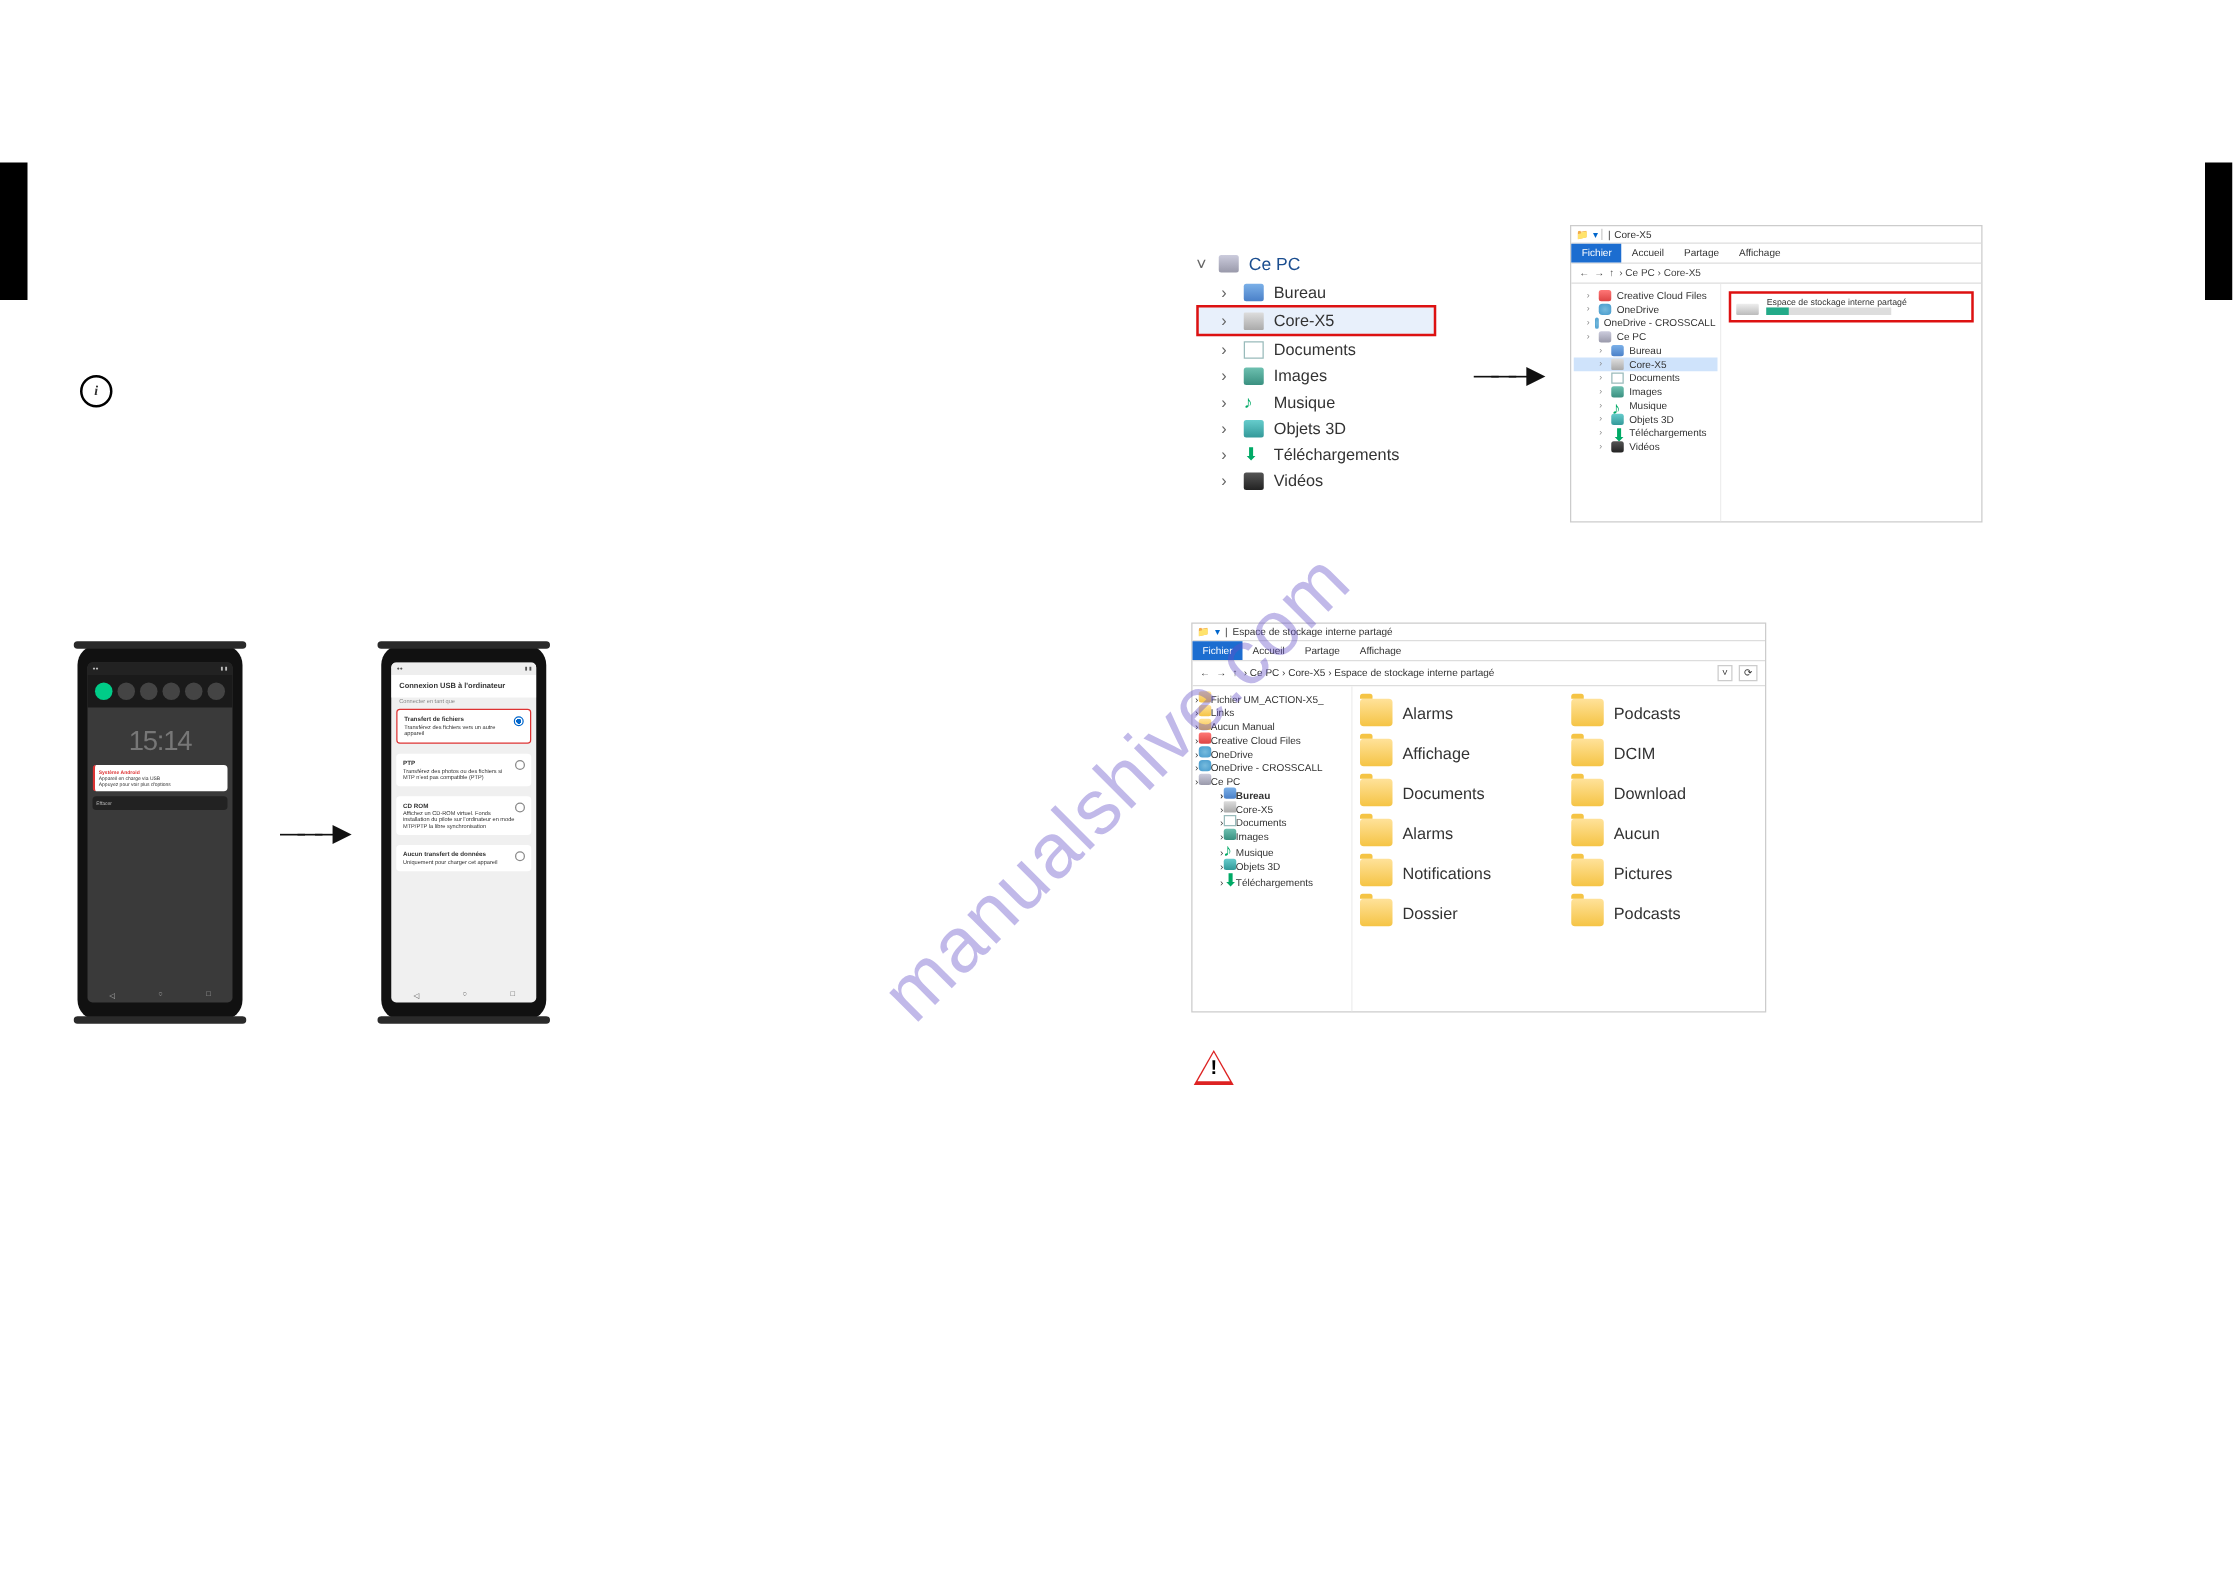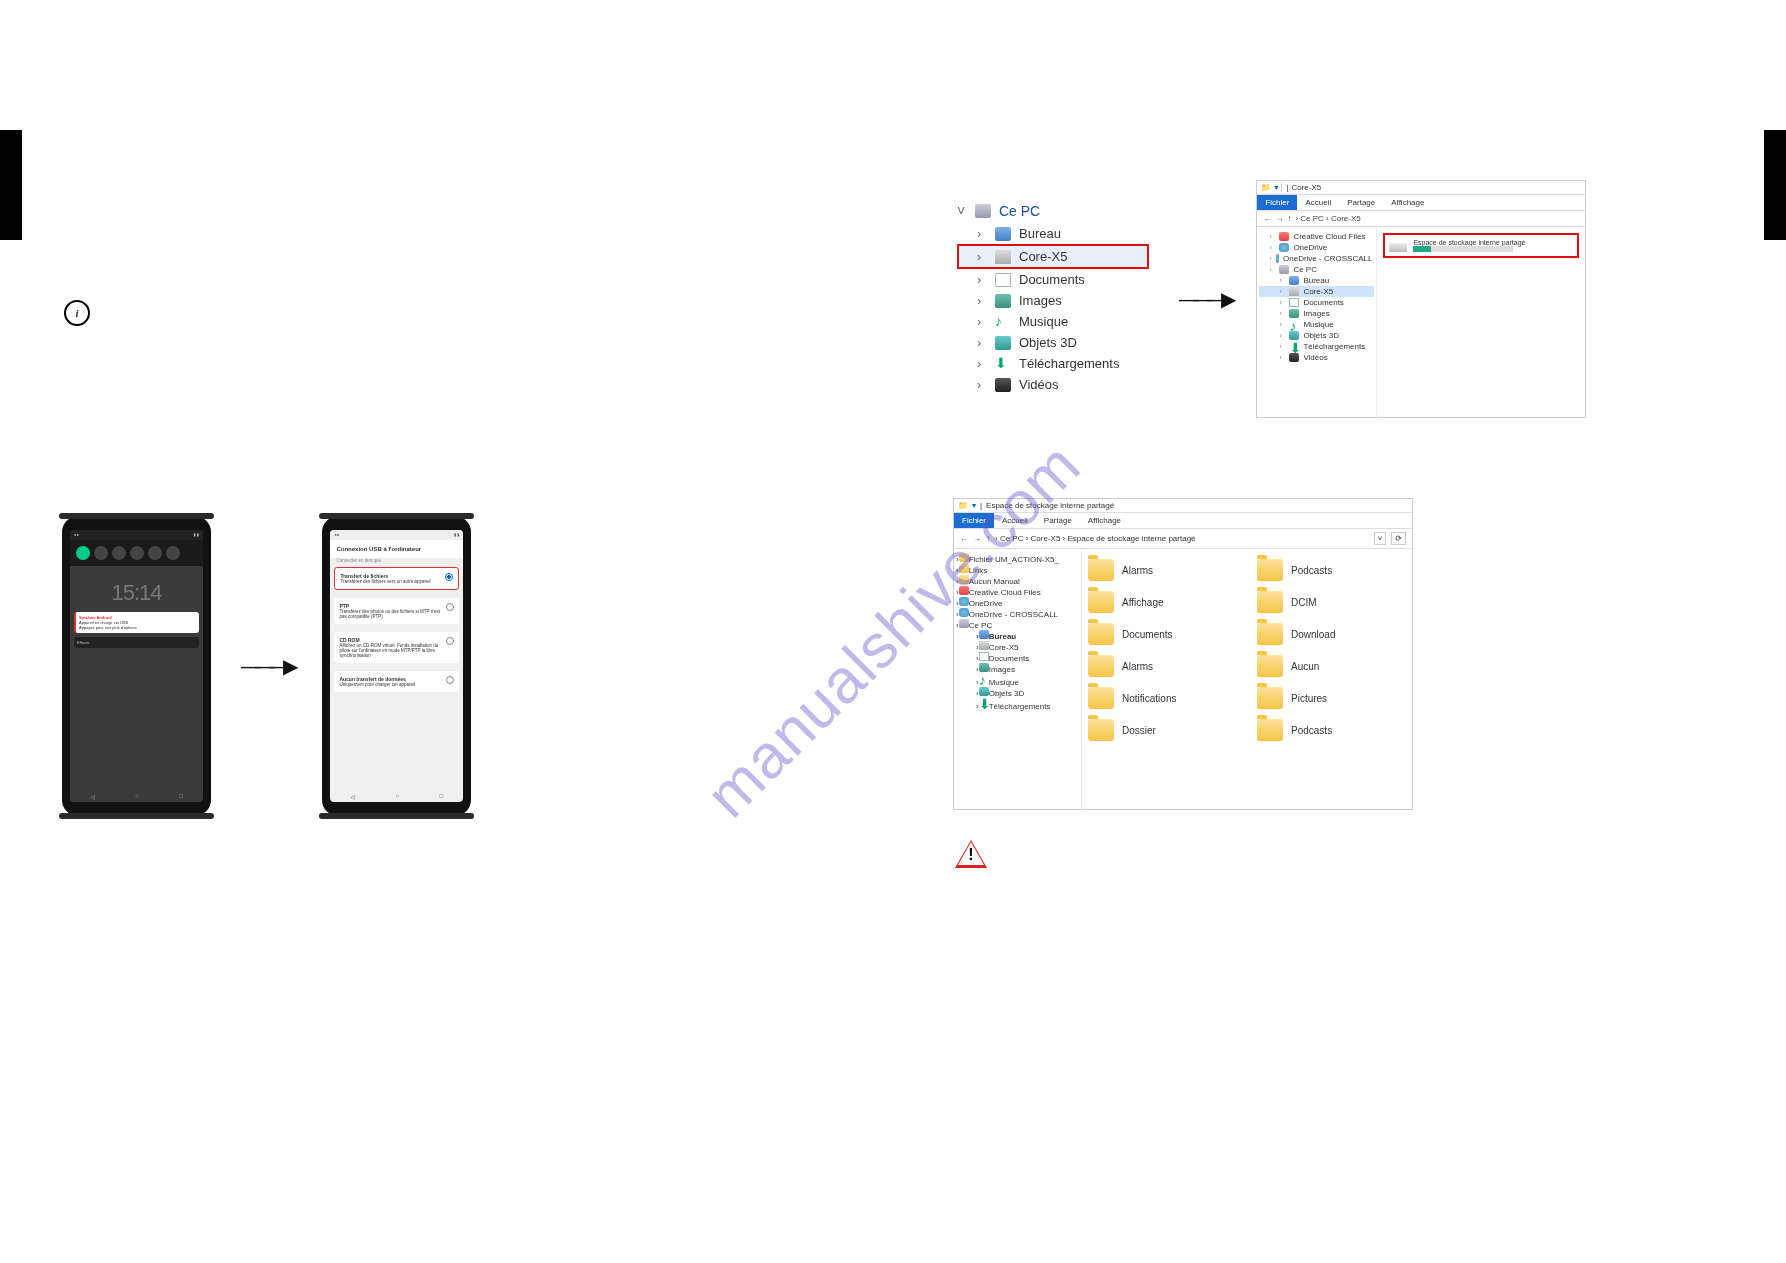--- a/index.html
+++ b/index.html
@@ -57,21 +57,21 @@
   }
 
   .phone-row {
     display: flex;
     align-items: center;
     gap: 30px;
     margin-top: 190px;
     margin-left: 2px;
   }
   .phone {
-    width: 149px; height: 300px; background: #111; border-radius: 16px;
+    width: 132px; height: 300px; background: #111; border-radius: 16px;
     padding: 14px 8px; position: relative;
   }
   .phone::before, .phone::after {
     content: ""; position: absolute; width: calc(100% + 6px); left: -3px;
     height: 6px; background: #2a2a2a; border-radius: 3px;
   }
   .phone::before { top: -3px; }
   .phone::after { bottom: -3px; }
   .phone-screen {
     width: 100%; height: 100%; background: #3a3a3a; border-radius: 4px;
@@ -159,21 +159,21 @@
   }
   .storage-bar { width: 100px; height: 6px; background: #ddd; position: relative; }
   .storage-bar::before { content: ""; position: absolute; left: 0; top:0; bottom:0; width: 18%; background: #2a8; }
 
   .big-explorer {
     width: 460px; border: 1px solid #ccc; font-size: 8px; margin-top: 80px;
   }
   .big-explorer .body { display: flex; height: 260px; }
   .big-explorer .side { width: 128px; border-right: 1px solid #eee; padding: 4px 2px; }
   .big-explorer .main { flex: 1; padding: 10px 6px; display: grid; grid-template-columns: 1fr 1fr; gap: 10px 20px; align-content: start; }
-  .big-explorer .fitem { display: flex; align-items: center; gap: 8px; font-size: 10px; }
+  .big-explorer .fitem { display: flex; align-items: center; gap: 8px; font-size: 13px; }
   .big-explorer .fitem .ficn { width: 26px; height: 22px; background: linear-gradient(#ffe29a,#f5c445); border-radius: 3px; position: relative; }
   .big-explorer .fitem .ficn::before { content:""; position:absolute; top:-4px; left:0; width:10px; height:4px; background:#f5c445; border-radius:2px 2px 0 0; }
 
   .warn-icon {
     width: 0; height: 0; margin-top: 30px;
     border-left: 16px solid transparent; border-right: 16px solid transparent;
     border-bottom: 28px solid #d22; position: relative; margin-left: 2px;
   }
   .warn-icon::after {
     content: "!"; position: absolute; top: 6px; left: -4px; width: 8px; text-align: center;

